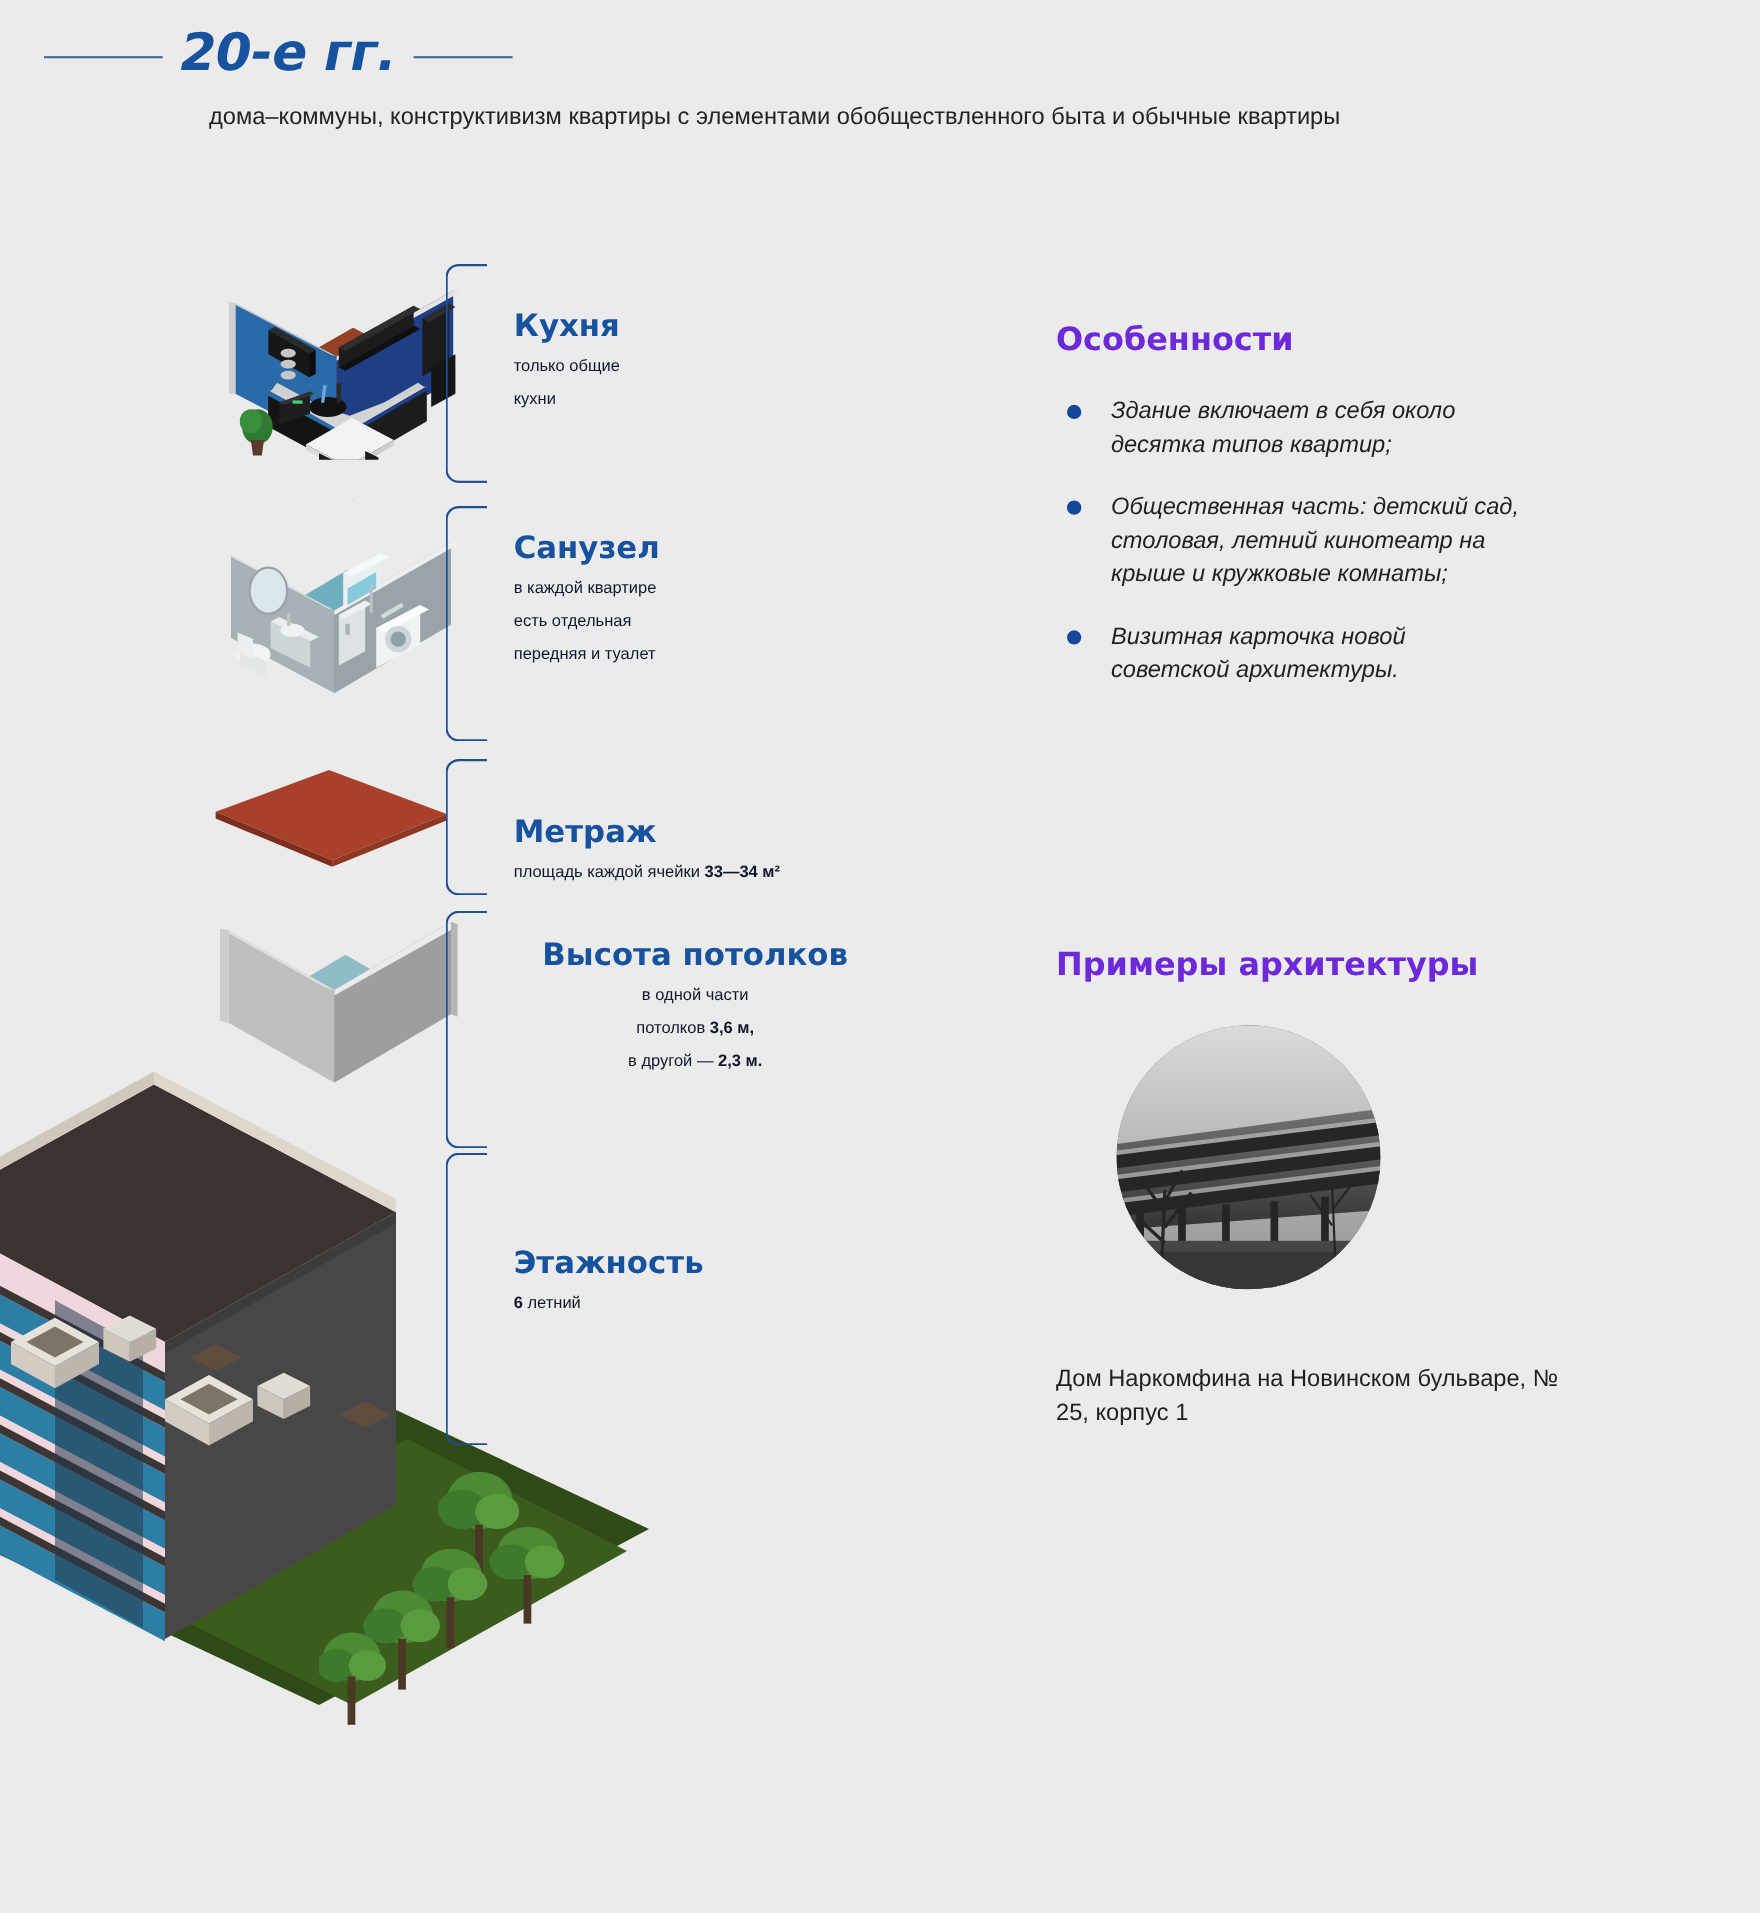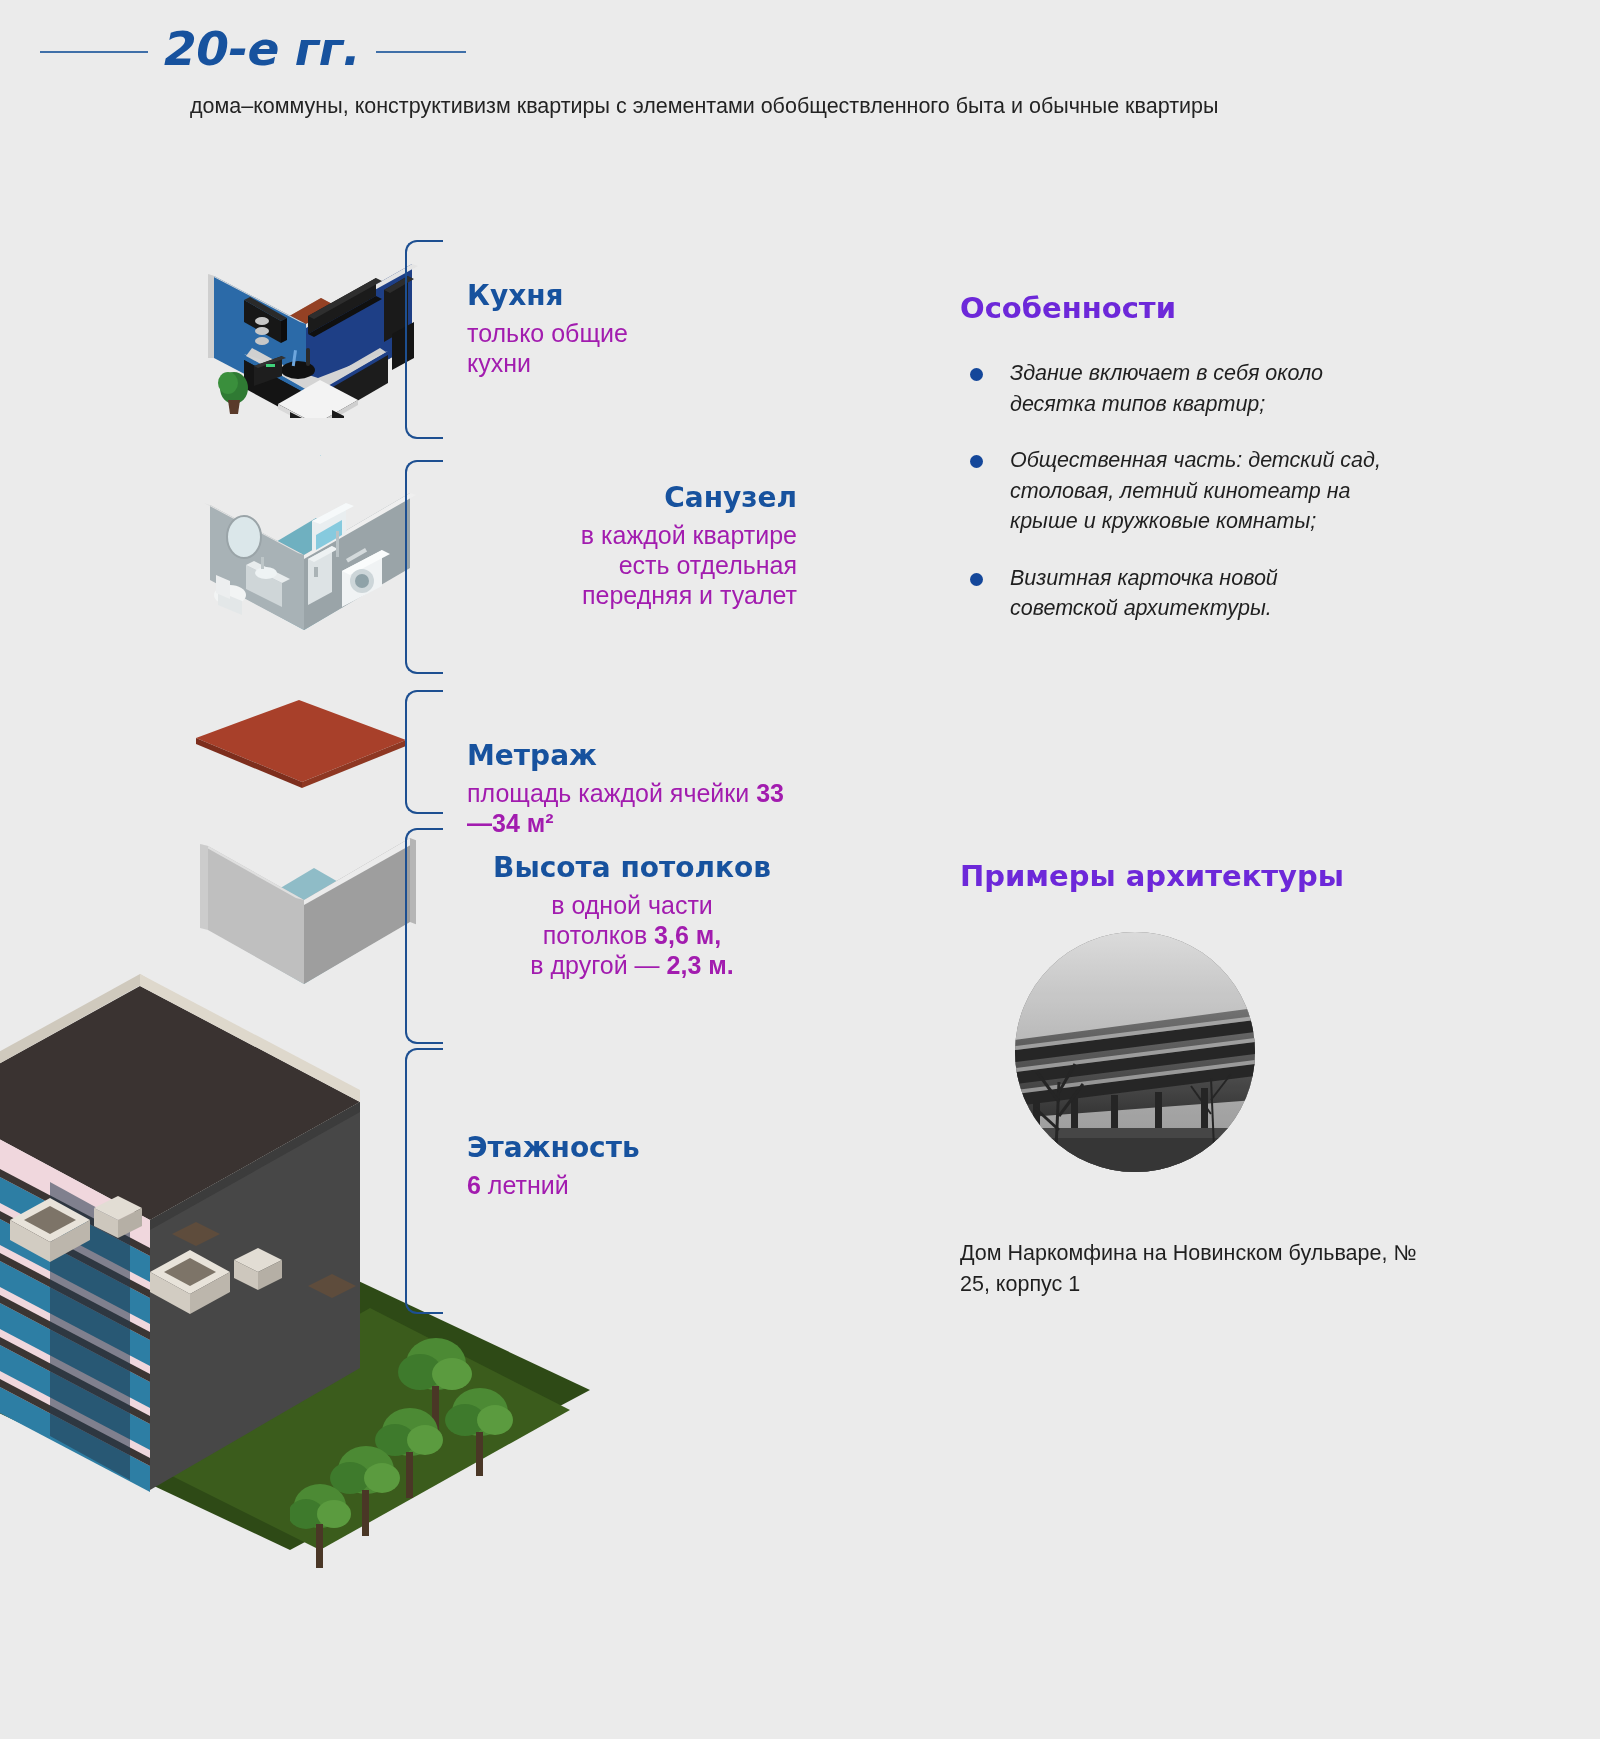--- a/index.html
+++ b/index.html
@@ -94,23 +94,23 @@
   .feat-title {
     color: #17529e;
     font-family: "DejaVu Sans", sans-serif;
     font-size: 28px;
     font-weight: 700;
     line-height: 36px;
     margin: 0 0 4px 0;
     white-space: nowrap;
   }
   .feat-desc {
-    font-size: 25px;
+    font-size: 15px;
     line-height: 30px;
-    color: #a21caf;
+    color: #0f172a;
   }
   .feat-desc b { font-weight: 700; }
 
   
   .right-col {
     position: absolute;
     left: 960px;
     top: 0;
     width: 460px;
   }
@@ -396,21 +396,21 @@
       <div class="feat-title">Кухня</div>
       <div class="feat-desc">
         <span>только общие</span><br>
         <span>кухни</span>
       </div>
     </div>
   </div>
 
   <div class="feature" style="left:405px; top:460px;">
     <div class="bracket" style="height:210px;"></div>
-    <div class="feat-text" style="top:20px;text-align:right;">
+    <div class="feat-text" style="top:20px;">
       <div class="feat-title">Санузел</div>
       <div class="feat-desc">
         <span>в каждой квартире</span><br>
         <span>есть отдельная</span><br>
         <span>передняя и туалет</span>
       </div>
     </div>
   </div>
 
   <div class="feature" style="left:405px; top:690px;">

